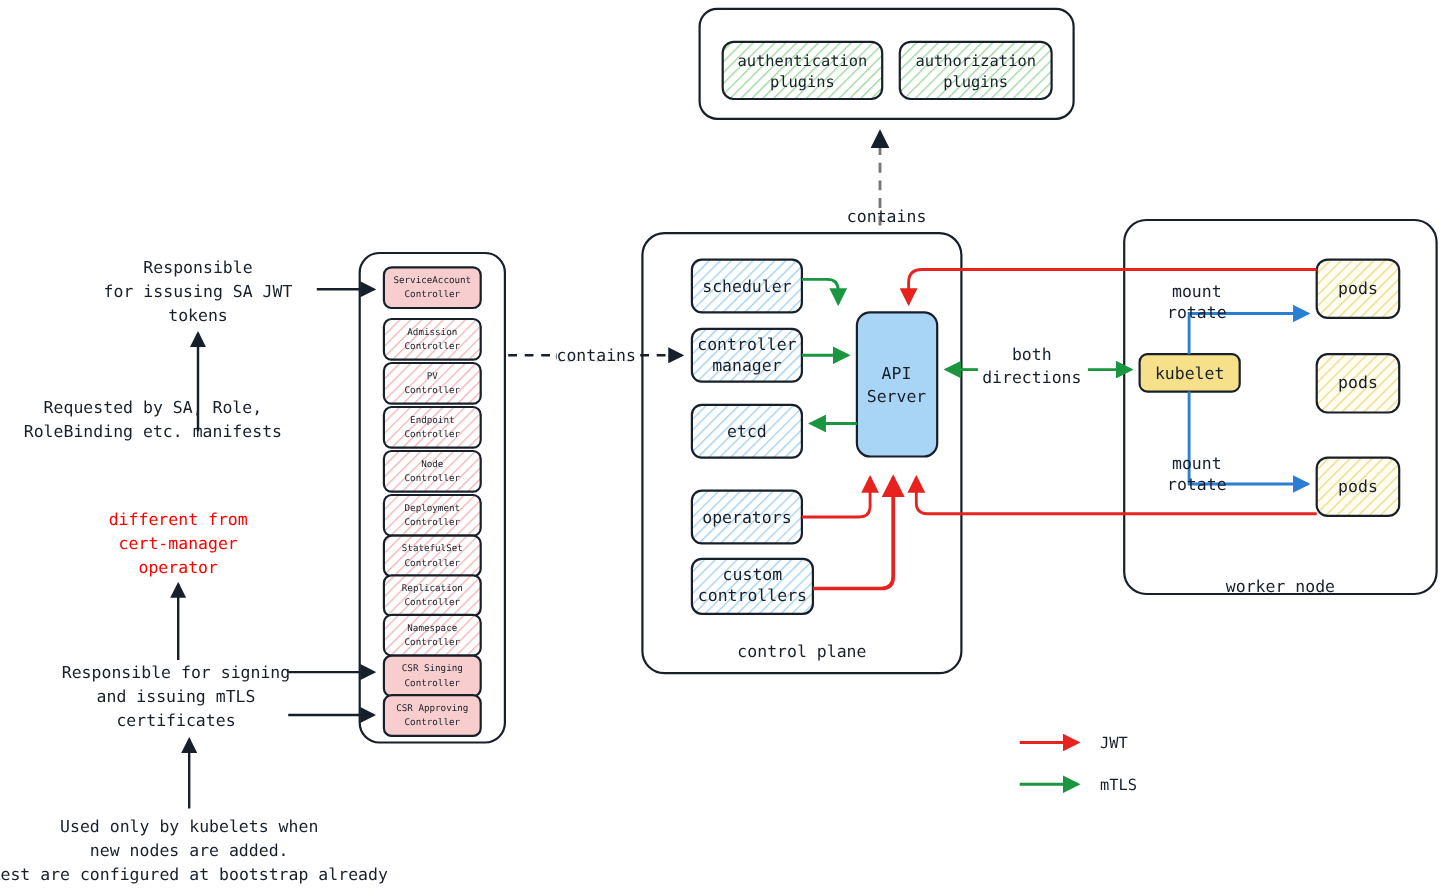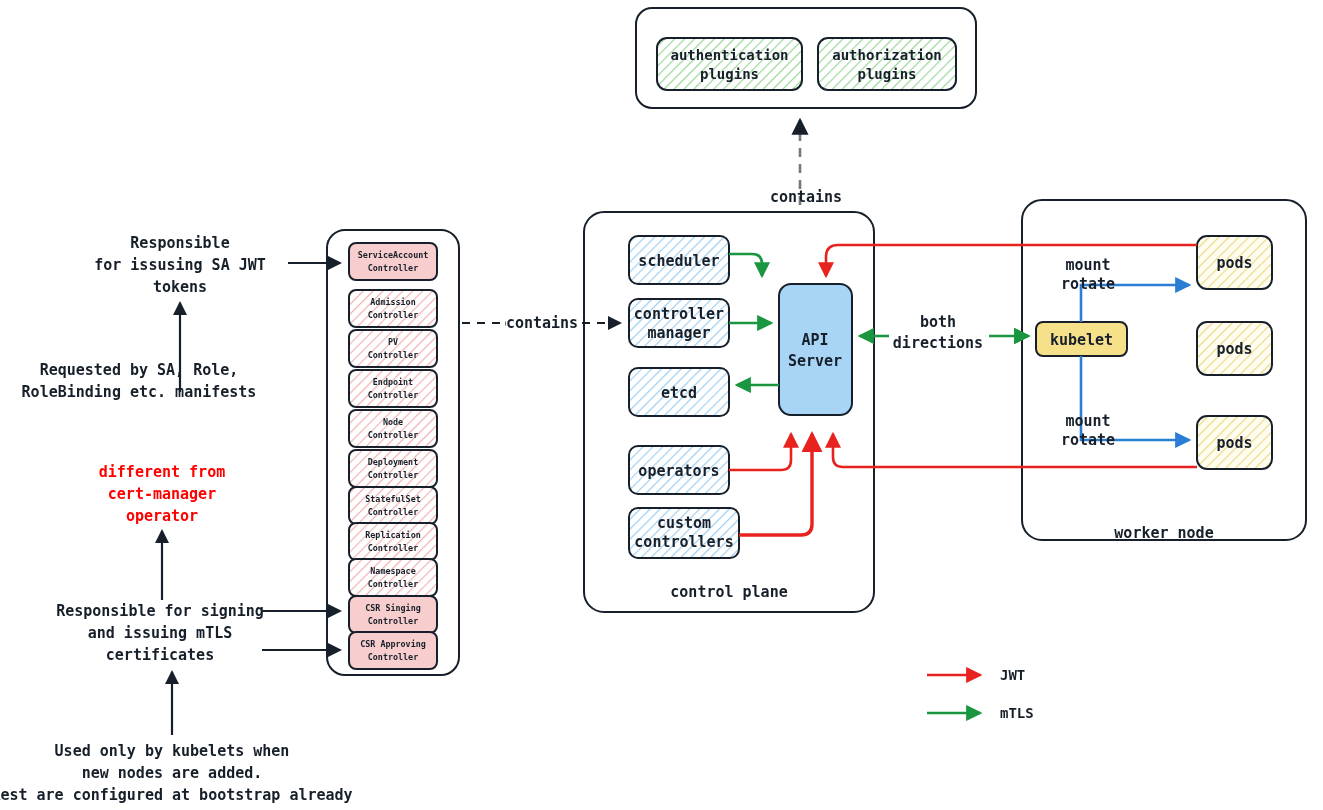--- a/index.html
+++ b/index.html
@@ -1,19 +1,19 @@
 <!DOCTYPE html>
 <html><head>
 <meta charset="utf-8">
 <title>Kubernetes Certificate &amp; Token Flow Diagram</title>
 <style>
   html,body{margin:0;padding:0;background:#ffffff;}
   body{width:1323px;height:810px;overflow:hidden;
        font-family:"DejaVu Sans Mono","Liberation Mono",monospace;}
-  #stage{position:relative;width:1323px;height:709px;font-weight:bold;}
+  #stage{position:relative;width:1323px;height:709px;}
   svg#diagram{position:absolute;left:0;top:0;width:1323px;height:810px;}
   .nodeLabel{font-family:"DejaVu Sans Mono","Liberation Mono",monospace;
              fill:#17202a;text-anchor:middle;dominant-baseline:middle;}
   .annot{font-family:"DejaVu Sans Mono","Liberation Mono",monospace;
          fill:#17202a;text-anchor:middle;}
   .annot-red{fill:#ff0000;}
   .grpTitle{font-family:"DejaVu Sans Mono","Liberation Mono",monospace;
             fill:#17202a;text-anchor:middle;font-size:15px;}
   .edgeLabel{font-family:"DejaVu Sans Mono","Liberation Mono",monospace;
              fill:#17202a;text-anchor:middle;font-size:15px;}

